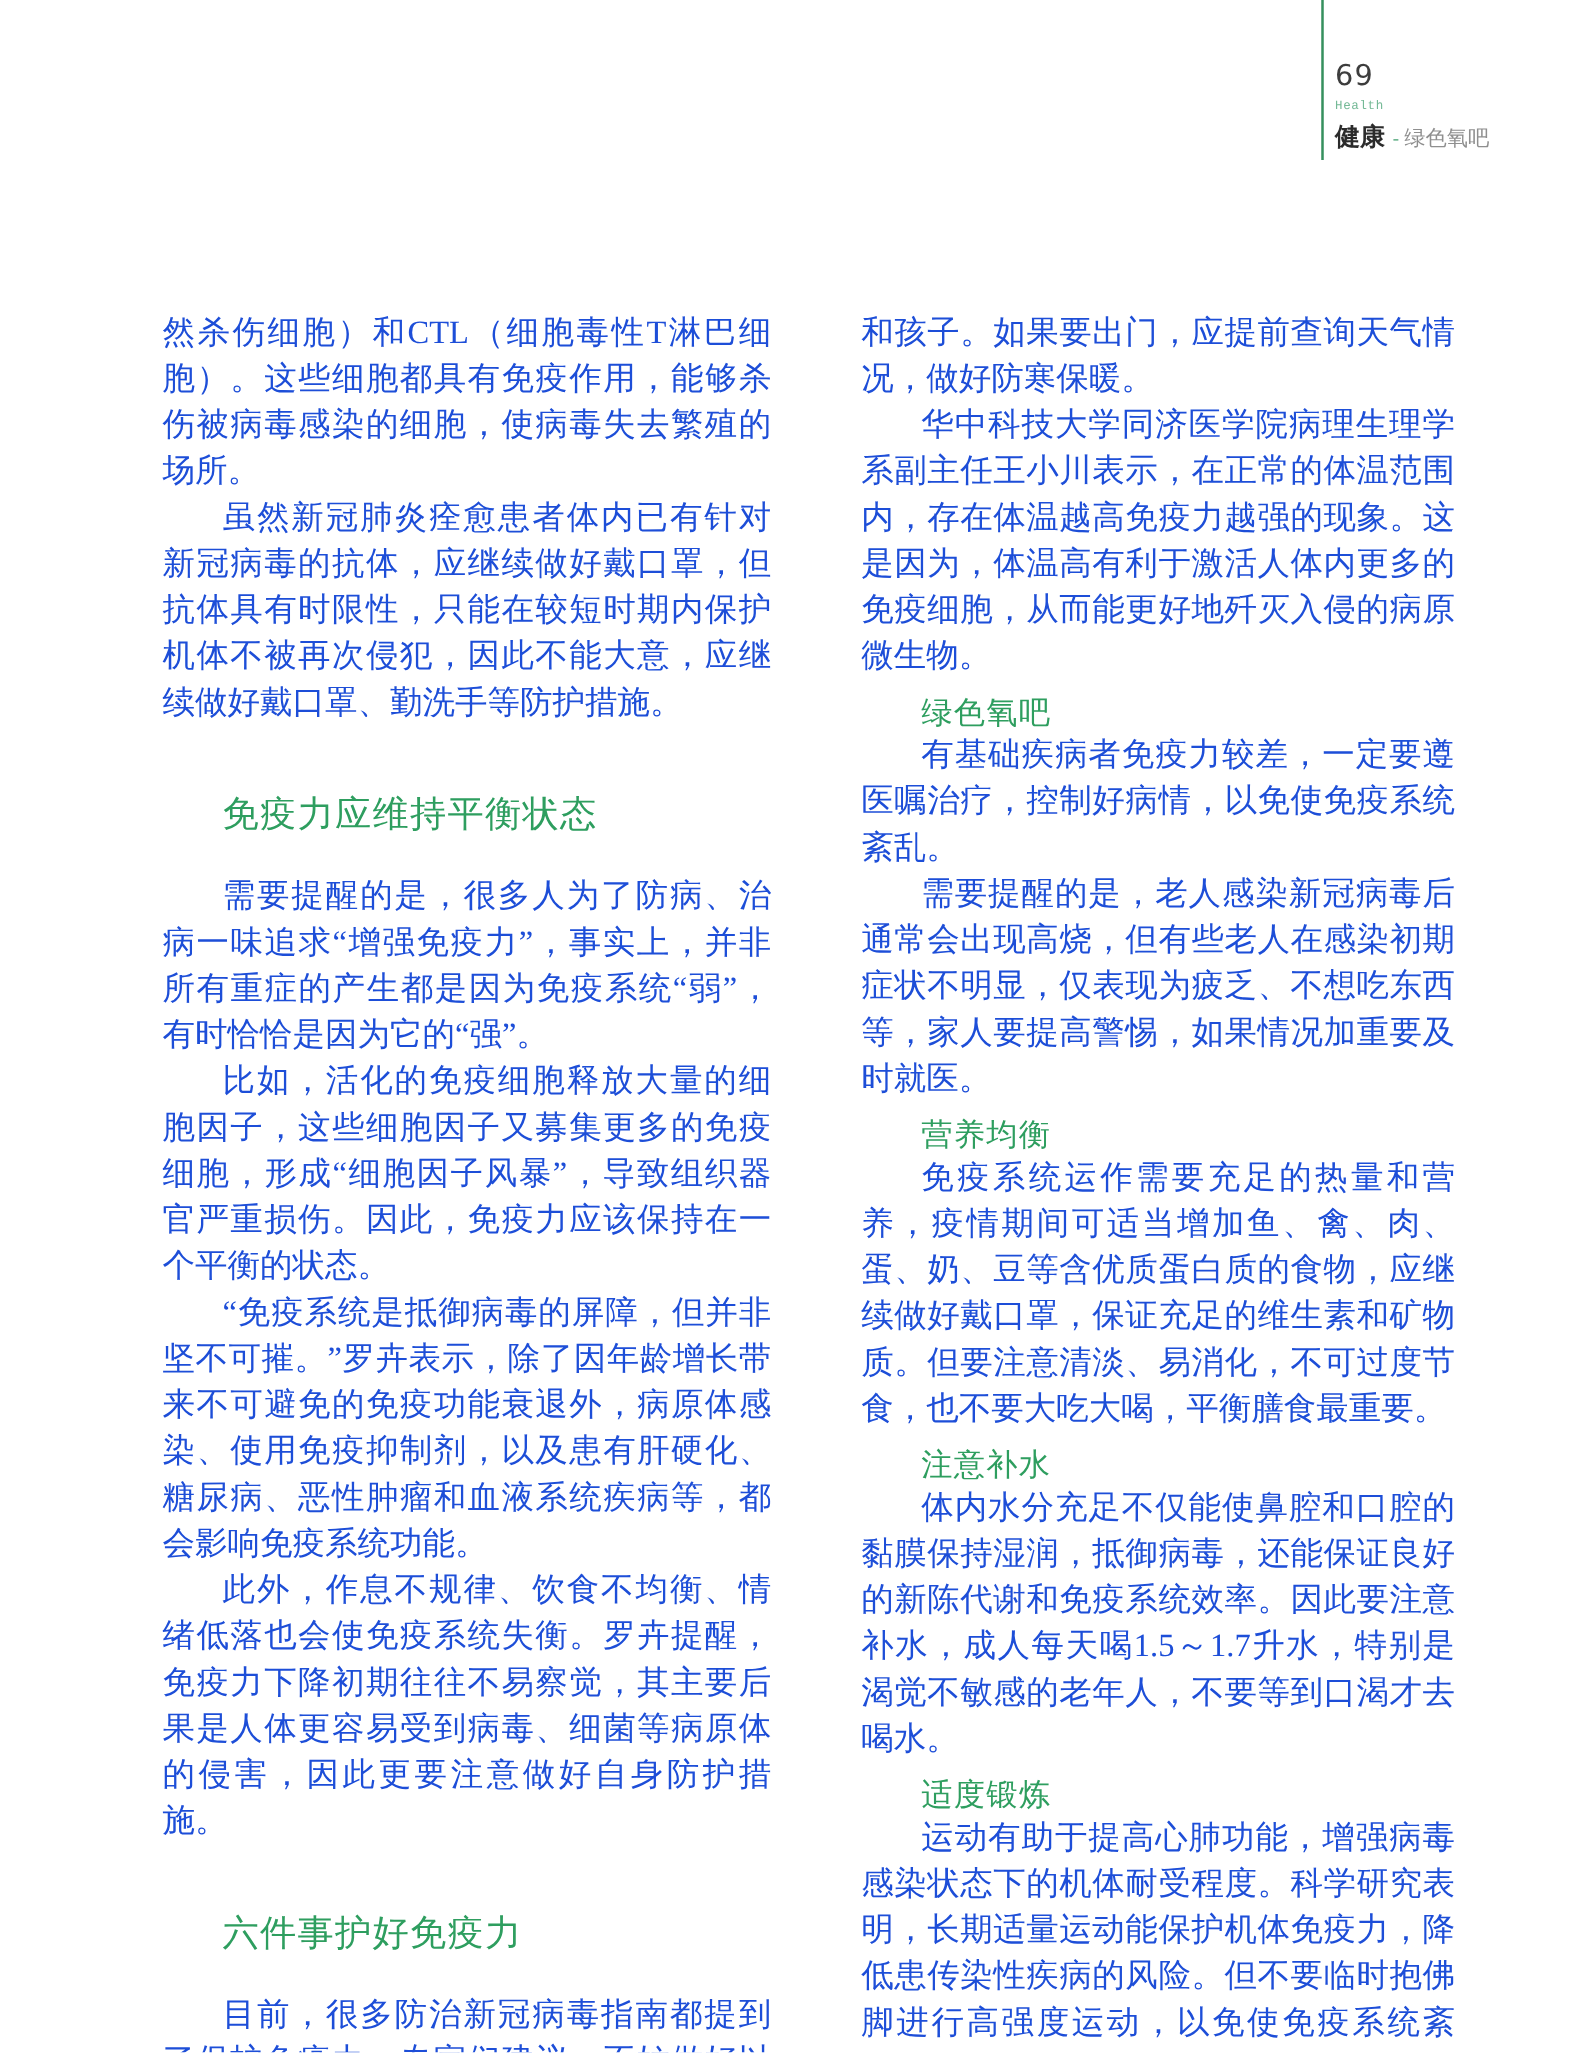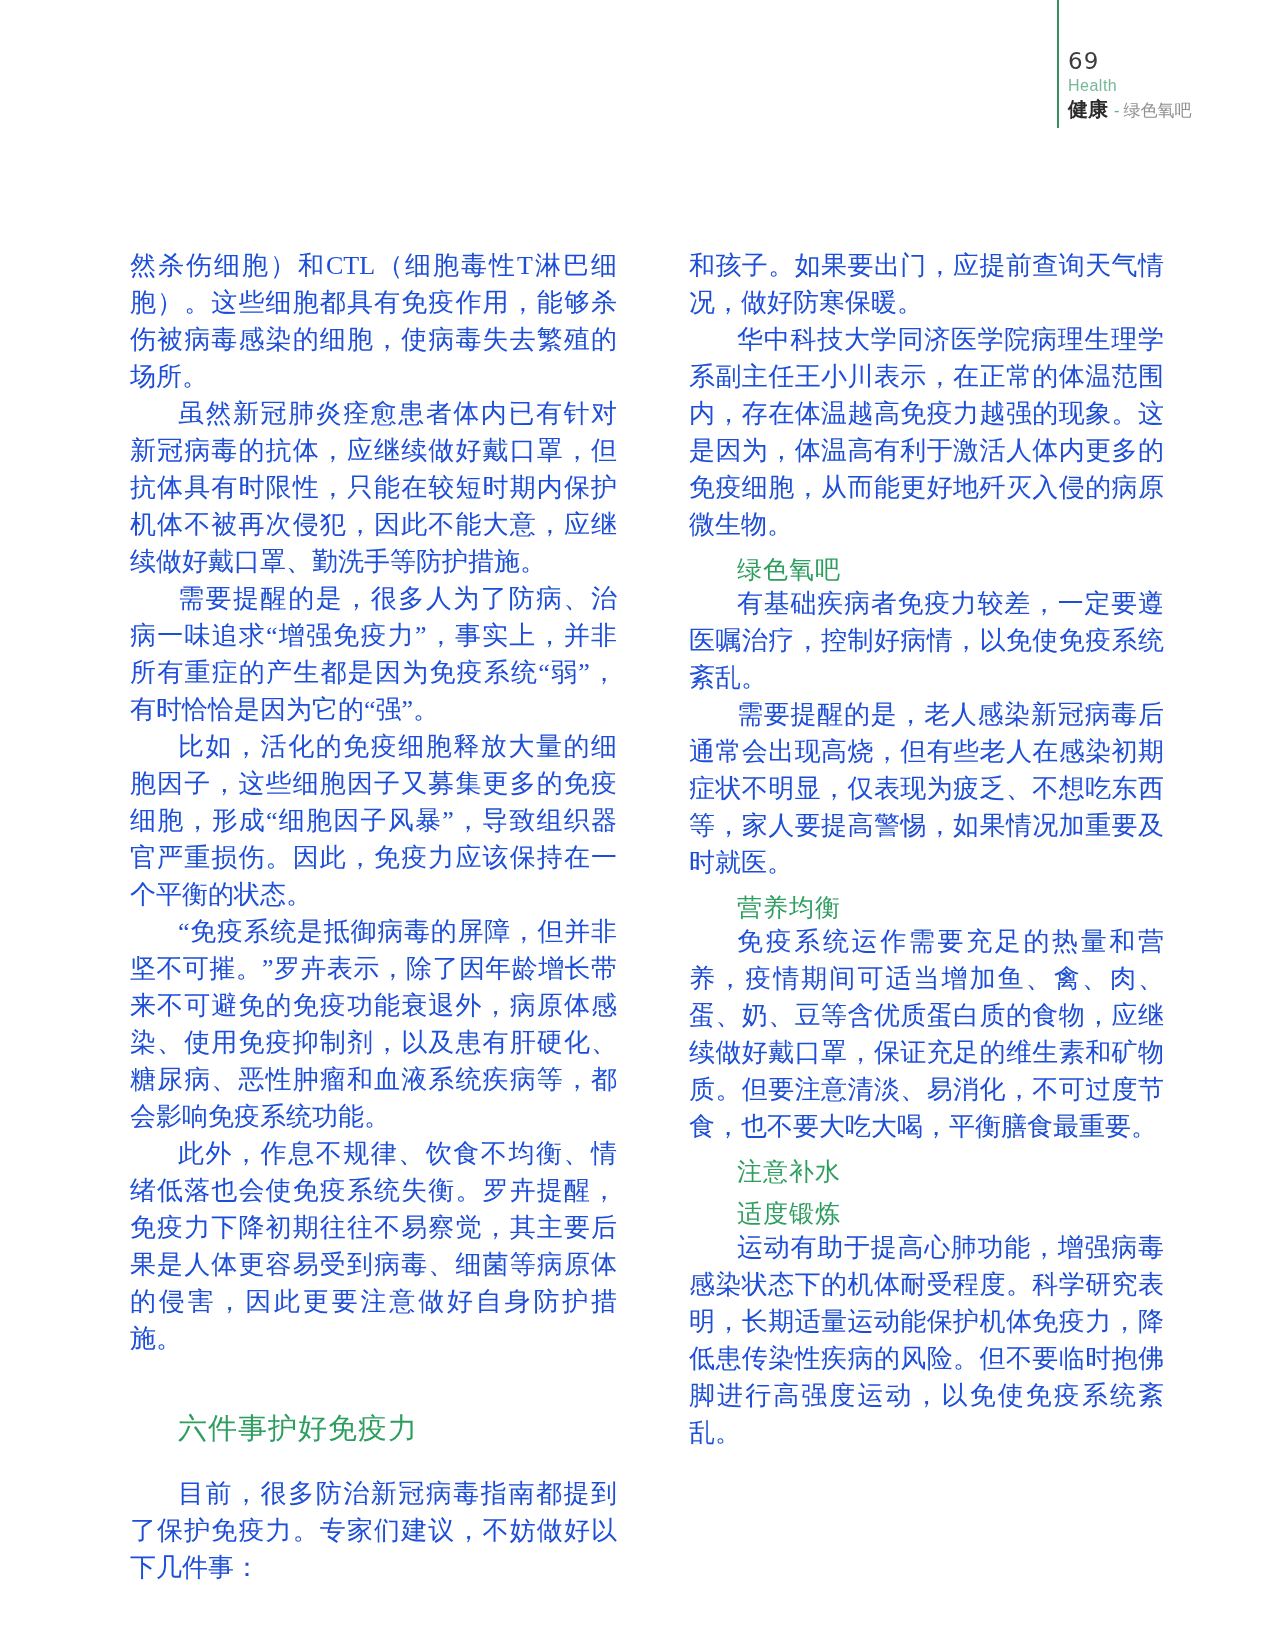--- a/index.html
+++ b/index.html
@@ -16,22 +16,22 @@
     position:absolute; left:1057px; top:0;
     width:2px; height:128px;
     background:#36905e;
   }
   .header-text { position:absolute; left:1068px; top:48px; width:180px; }
   .page-number {
     font-family:"DejaVu Sans","Liberation Sans",sans-serif;
     font-size:23px; line-height:26px; color:#3d3d3d; letter-spacing:1px;
   }
   .section-en {
-    font-family:Liberation Sans, sans-serif;
-    font-size:16px; line-height:16px; margin-top:4px; color:#74b996; letter-spacing:0.5px;
+    font-family:Liberation Mono, monospace;
+    font-size:10px; line-height:16px; margin-top:4px; color:#74b996; letter-spacing:0.5px;
   }
   .section-row { margin-top:3px; white-space:nowrap; }
   .section-zh {
     font-family:"DejaVu Sans","Liberation Sans",sans-serif;
     font-size:20px; line-height:24px; font-weight:bold; color:#2b2b2b;
   }
   .section-dash {
     font-family:"DejaVu Sans","Liberation Sans",sans-serif;
     font-size:15px; color:#5fae85; margin:0 4px 0 6px;
   }
@@ -79,36 +79,38 @@
     <div class="page-number">69</div>
     <div class="section-en">Health</div>
     <div class="section-row">
       <span class="section-zh">健康</span><span class="section-dash">-</span><span class="section-sub">绿色氧吧</span>
     </div>
   </div>
 
   <section class="col col-left">
     <p class="body">然杀伤细胞）和CTL（细胞毒性T淋巴细胞）。这些细胞都具有免疫作用，能够杀伤被病毒感染的细胞，使病毒失去繁殖的场所。</p>
     <p class="body indent">虽然新冠肺炎痊愈患者体内已有针对新冠病毒的抗体，应继续做好戴口罩，但抗体具有时限性，只能在较短时期内保护机体不被再次侵犯，因此不能大意，应继续做好戴口罩、勤洗手等防护措施。</p>
+    <h2 class="h-major">免疫力应维持平衡状态</h2>
     <p class="body indent">需要提醒的是，很多人为了防病、治病一味追求“增强免疫力”，事实上，并非所有重症的产生都是因为免疫系统“弱”，有时恰恰是因为它的“强”。</p>
     <p class="body indent">比如，活化的免疫细胞释放大量的细胞因子，这些细胞因子又募集更多的免疫细胞，形成“细胞因子风暴”，导致组织器官严重损伤。因此，免疫力应该保持在一个平衡的状态。</p>
     <p class="body indent">“免疫系统是抵御病毒的屏障，但并非坚不可摧。”罗卉表示，除了因年龄增长带来不可避免的免疫功能衰退外，病原体感染、使用免疫抑制剂，以及患有肝硬化、糖尿病、恶性肿瘤和血液系统疾病等，都会影响免疫系统功能。</p>
     <p class="body indent">此外，作息不规律、饮食不均衡、情绪低落也会使免疫系统失衡。罗卉提醒，免疫力下降初期往往不易察觉，其主要后果是人体更容易受到病毒、细菌等病原体的侵害，因此更要注意做好自身防护措施。</p>
     <h2 class="h-major">六件事护好免疫力</h2>
     <p class="body indent">目前，很多防治新冠病毒指南都提到了保护免疫力。专家们建议，不妨做好以下几件事：</p>
 
   </section>
 
   <section class="col col-right">
     <p class="body">和孩子。如果要出门，应提前查询天气情况，做好防寒保暖。</p>
     <p class="body indent">华中科技大学同济医学院病理生理学系副主任王小川表示，在正常的体温范围内，存在体温越高免疫力越强的现象。这是因为，体温高有利于激活人体内更多的免疫细胞，从而能更好地歼灭入侵的病原微生物。</p>
     <h3 class="h-minor">绿色氧吧</h3>
     <p class="body indent">有基础疾病者免疫力较差，一定要遵医嘱治疗，控制好病情，以免使免疫系统紊乱。</p>
     <p class="body indent">需要提醒的是，老人感染新冠病毒后通常会出现高烧，但有些老人在感染初期症状不明显，仅表现为疲乏、不想吃东西等，家人要提高警惕，如果情况加重要及时就医。</p>
     <h3 class="h-minor">营养均衡</h3>
     <p class="body indent">免疫系统运作需要充足的热量和营养，疫情期间可适当增加鱼、禽、肉、蛋、奶、豆等含优质蛋白质的食物，应继续做好戴口罩，保证充足的维生素和矿物质。但要注意清淡、易消化，不可过度节食，也不要大吃大喝，平衡膳食最重要。</p>
     <h3 class="h-minor">注意补水</h3>
+    <p class="body indent">体内水分充足不仅能使鼻腔和口腔的黏膜保持湿润，抵御病毒，还能保证良好的新陈代谢和免疫系统效率。因此要注意补水，成人每天喝1.5～1.7升水，特别是渴觉不敏感的老年人，不要等到口渴才去喝水。</p>
     <h3 class="h-minor">适度锻炼</h3>
     <p class="body indent">运动有助于提高心肺功能，增强病毒感染状态下的机体耐受程度。科学研究表明，长期适量运动能保护机体免疫力，降低患传染性疾病的风险。但不要临时抱佛脚进行高强度运动，以免使免疫系统紊乱。</p>
 
   </section>
 
 </div>
 
 </body></html>

